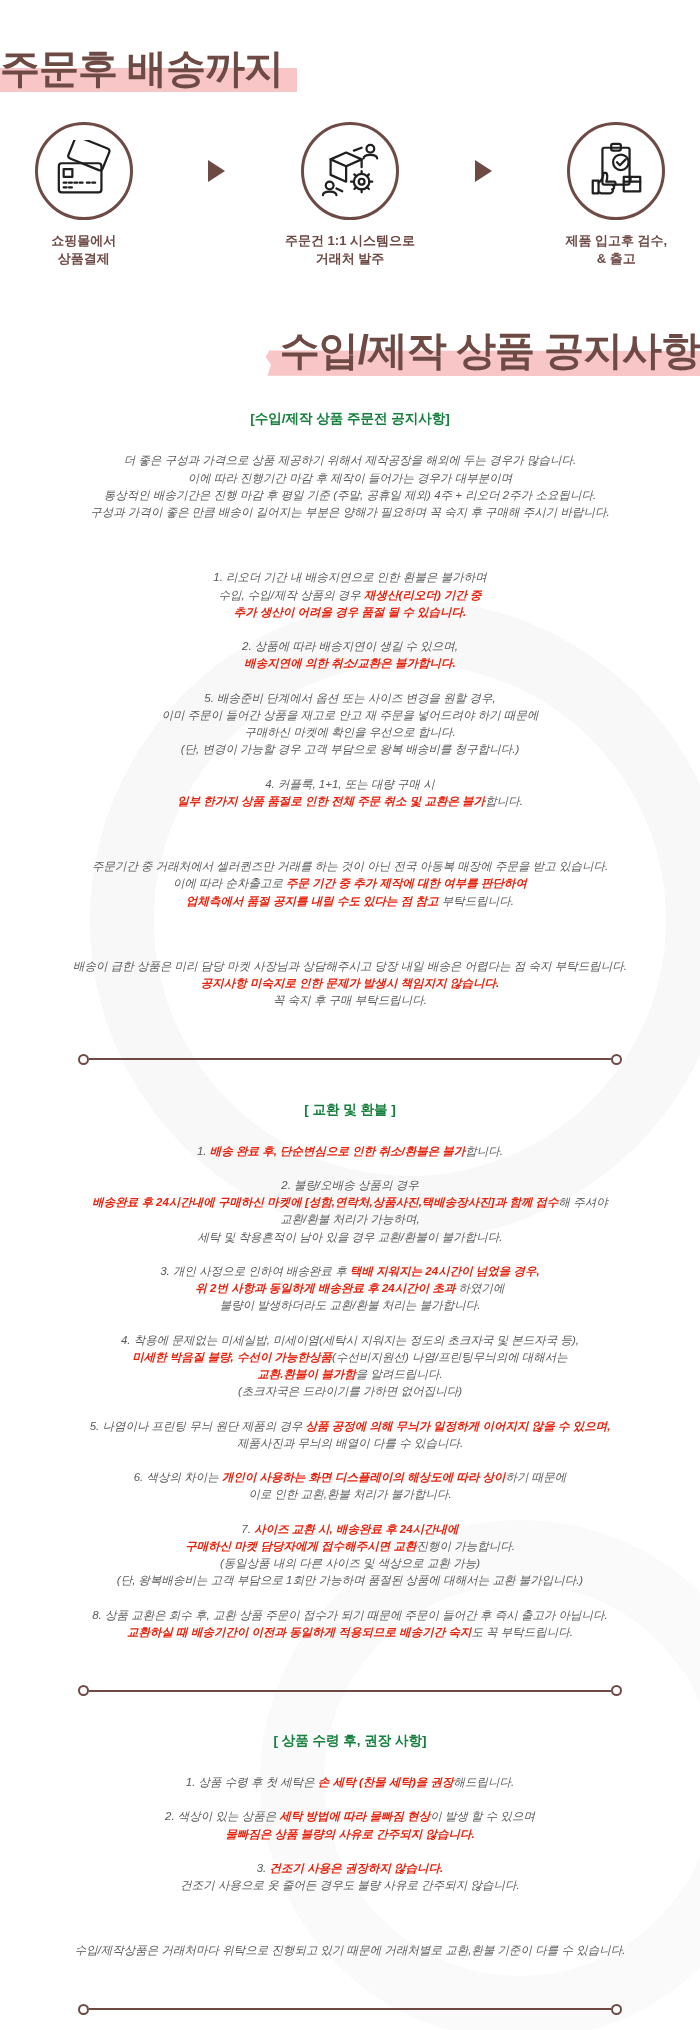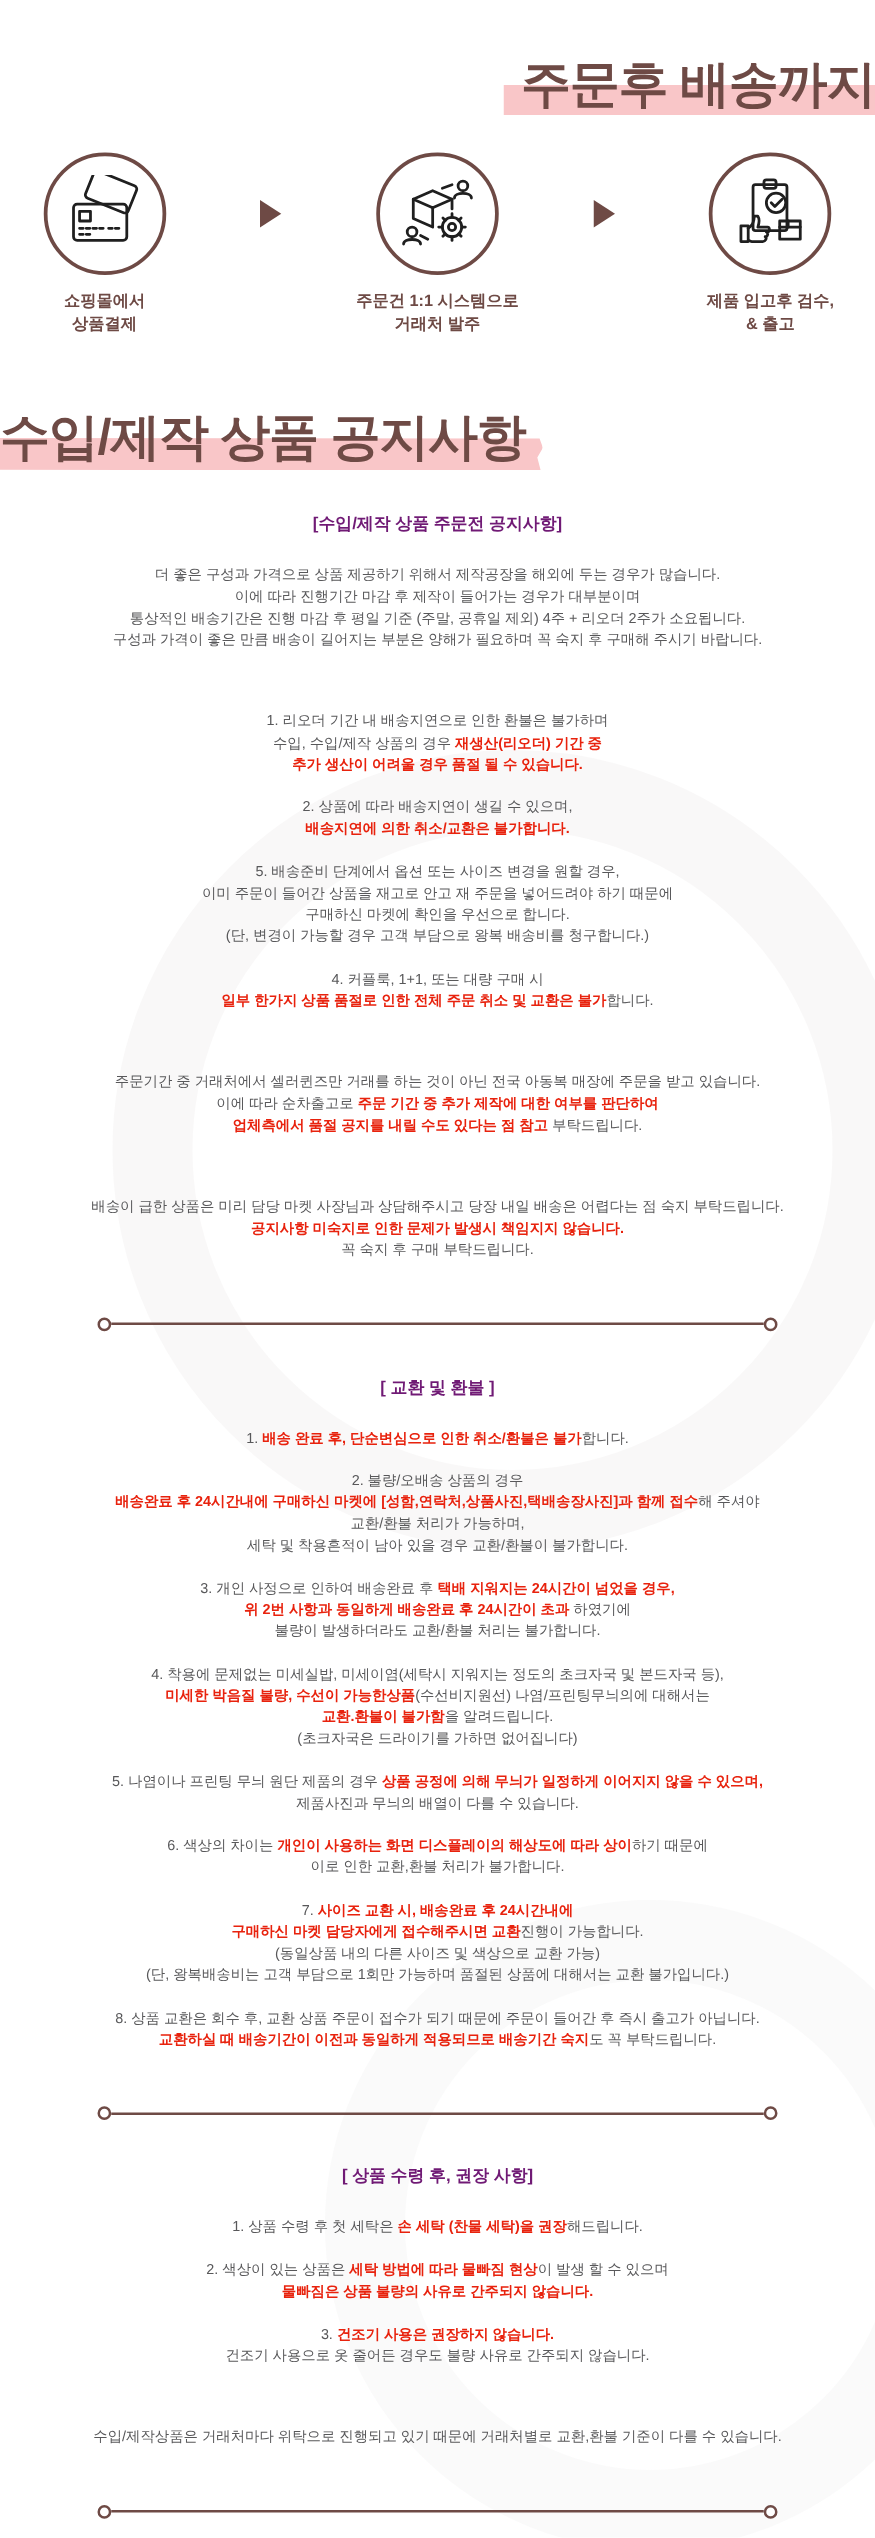--- a/index.html
+++ b/index.html
@@ -9,21 +9,21 @@
     font-family:"Liberation Sans","DejaVu Sans",sans-serif;
     overflow:hidden;
   }
   
   .watermark { position:absolute; border-radius:50%; border:64px solid #f6f5f5; opacity:.65; z-index:0; }
   .wm-1 { width:640px; height:640px; top:600px; left:90px; }
   .wm-2 { width:520px; height:520px; top:1520px; left:260px; opacity:.5; }
   .content { position:relative; z-index:1; padding-top:44px; }
 
   
-  .big-title-row { text-align:right; }
+  .big-title-row { text-align:left; }
   .hl-wrap { position:relative; display:inline-block; }
   .hl-band { position:absolute; left:-14px; right:-14px; bottom:0px; height:24px; background:#f9c6c8; z-index:-1; }
   .hl-band.tape { height:26px; bottom:-2px; clip-path:polygon(0.8% 0, 99.4% 2%, 100% 30%, 99% 60%, 99.6% 100%, 0.4% 98%, 1.2% 55%, 0 25%); }
   .big-title {
     font-size:40px; font-weight:bold; color:#6e4a45; letter-spacing:-1px; line-height:1.2;
   }
 
   
   .steps { display:flex; justify-content:space-between; align-items:flex-start; gap:41px; margin-top:30px; }
   .step { display:flex; flex-direction:column; align-items:center; width:170px; }
@@ -36,29 +36,29 @@
     margin-top:12px; color:#6e4a45; font-weight:bold; font-size:13px; line-height:1.4;
     text-align:center; white-space:pre-line;
   }
   .arrow-right {
     width:0; height:0; border-left:17px solid #6e4a45;
     border-top:11px solid transparent; border-bottom:11px solid transparent;
     margin-top:38px;
   }
 
   
-  .notice-title-row { text-align:left; margin-top:58px; }
+  .notice-title-row { text-align:right; margin-top:58px; }
 
   
   #sections { margin-top:16px; }
   .sec-heading {
-    text-align:center; color:#701a75; font-weight:bold; font-size:13.5px;
+    text-align:center; color:#15803d; font-weight:bold; font-size:13.5px;
     margin:36px 0 24px;
   }
-  .block { text-align:center; margin-top:17px; }
+  .block { text-align:center; margin-top:17px;font-style:italic; }
   .block.sp { margin-top:48px;text-align:center; }
   .block:first-of-type { margin-top:0; }
   .line { font-size:11.5px; line-height:1.5; color:#58585a; }
   .line .norm { color:#58585a; }
   .line .red { color:#e8220d; font-weight:bold; }
 
   .divider {
     width:544px; margin:44px auto 10px; display:flex; align-items:center;
   }
   .divider .ring {

